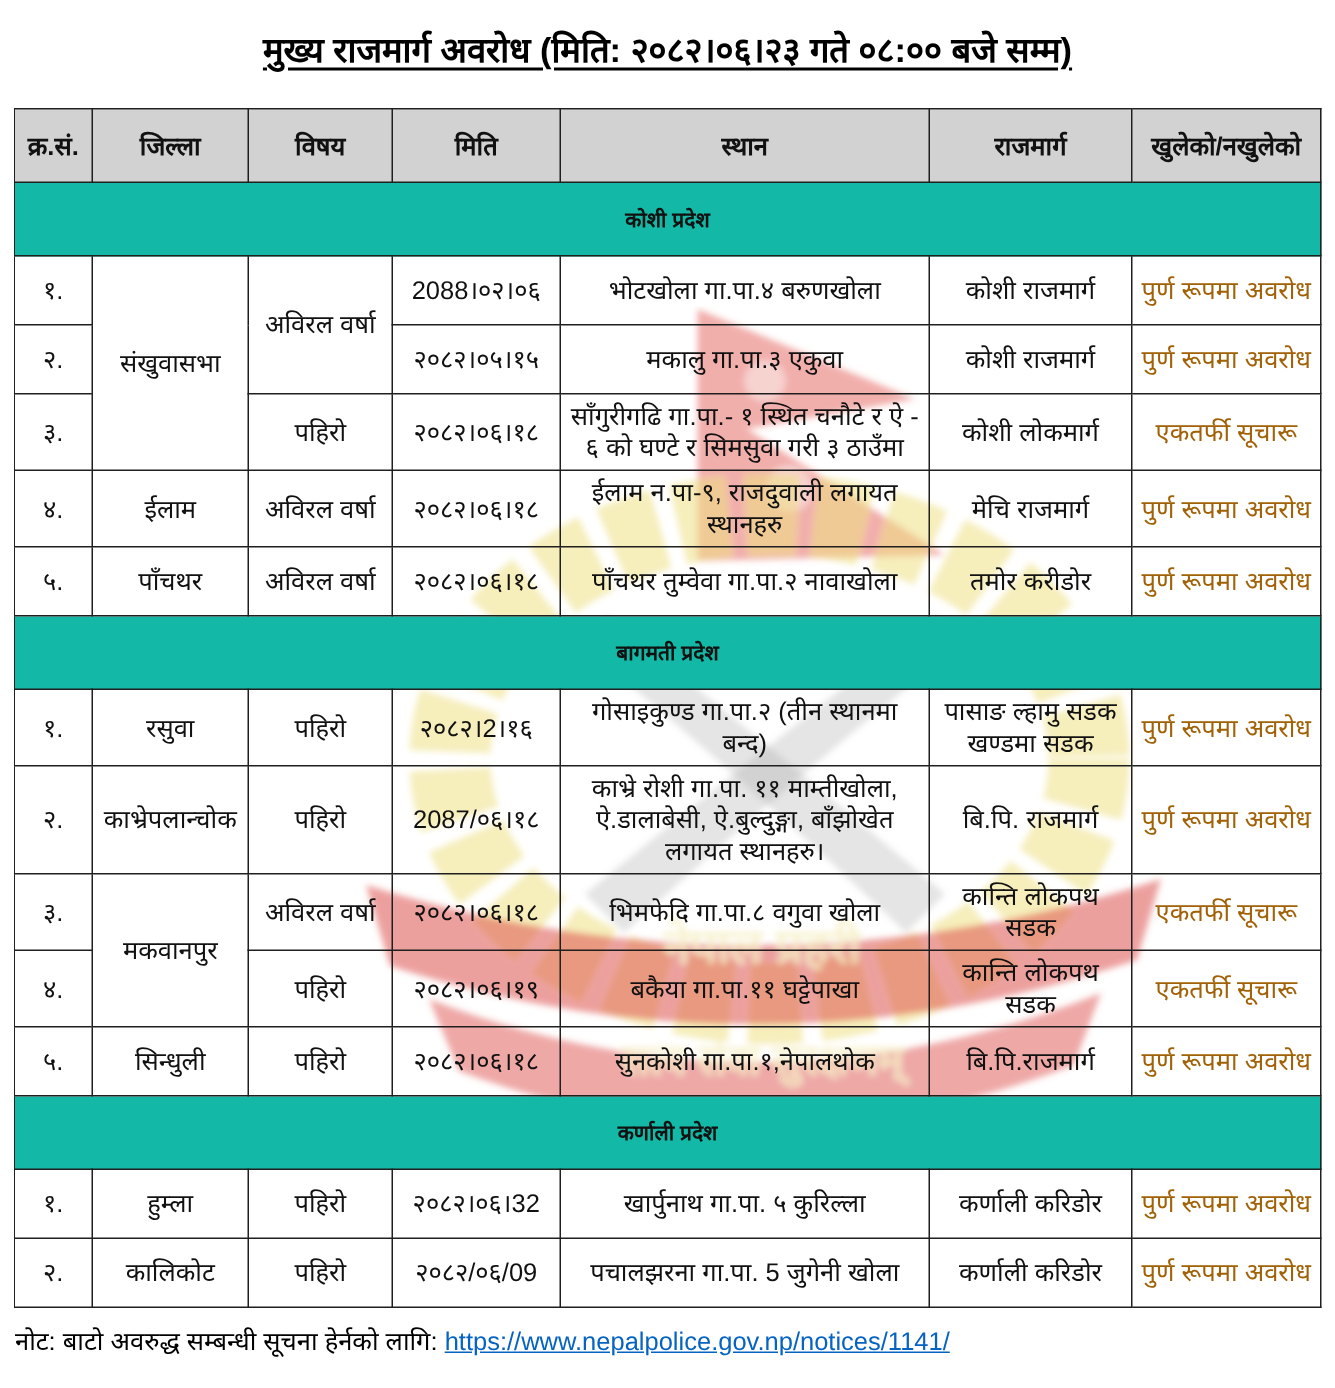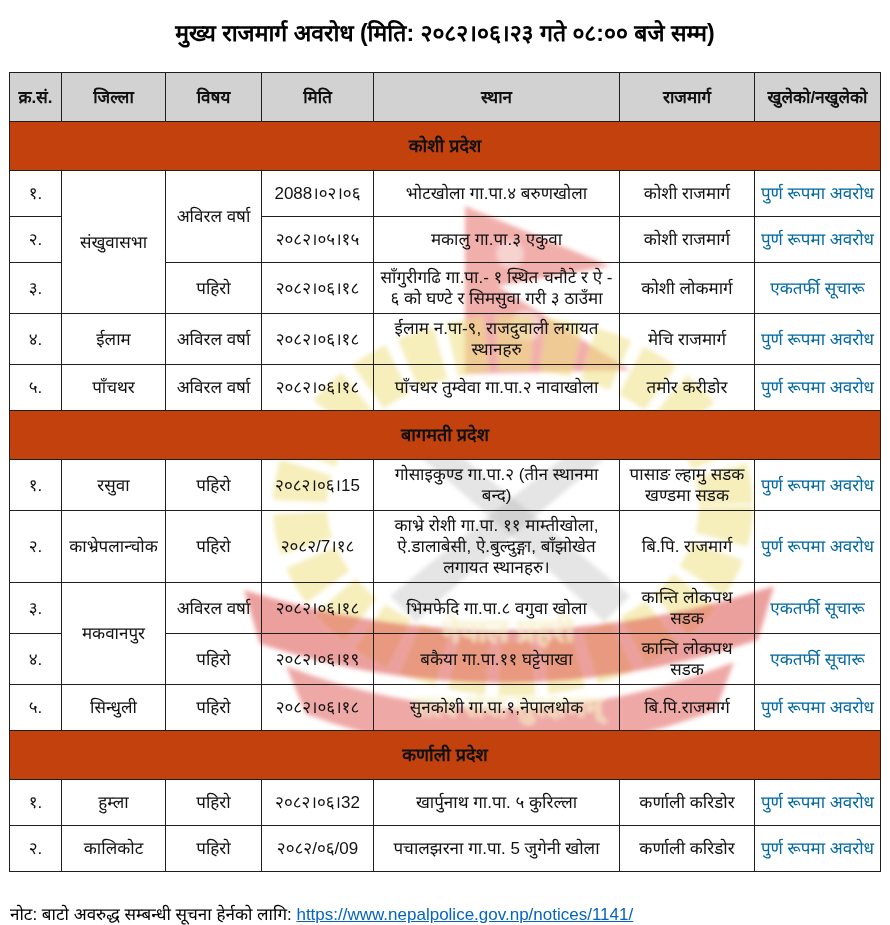--- a/index.html
+++ b/index.html
@@ -7,21 +7,21 @@
     width:890px;height:925px;background:#ffffff;
     font-family:"Liberation Sans","DejaVu Sans",sans-serif;
     color:#111;overflow:hidden;
   }
   .page{position:relative;width:890px;height:925px;}
 
   
   .doc-title{
     margin:16px 0 0 0;text-align:center;
     font-size:23px;font-weight:bold;color:#000;
-    text-decoration-thickness:2px;text-underline-offset:4px;
+    text-decoration:underline;text-decoration-thickness:2px;text-underline-offset:4px;
   }
 
   
   .watermark{
     position:absolute;left:228px;top:188px;width:560px;height:560px;
     z-index:0;pointer-events:none;
   }
 
   
   table.blockage{
@@ -34,29 +34,29 @@
     border:1.5px solid #1f1f1f;
     text-align:center;vertical-align:middle;
     padding:4px 5px;line-height:21px;
     word-wrap:break-word;
   }
   table.blockage thead th{
     background:#d2d2d2;font-weight:bold;height:40px;font-size:17px;margin-left:10px;
   }
   table.blockage tr{height:46px;}
   tr.section-row td{
-    background:#c2410c;font-weight:bold;height:40px;font-size:18px;
-  }
-  td.blocked{color:#0369a1;}
-  td.open{color:#0369a1;}
+    background:#14b8a6;font-weight:bold;height:40px;font-size:14px;
+  }
+  td.blocked{color:#a16207;}
+  td.open{color:#a16207;}
 
   
   .note{
     position:relative;z-index:1;
-    margin:30px 0 0 10px;font-size:17px;color:#000;
+    margin:10px 0 0 10px;font-size:17px;color:#000;
   }
   .note a{color:#0563c1;text-decoration:underline;}
 
   
   .wm-ribbon-text{
     font-family:"Liberation Sans","DejaVu Sans",sans-serif;
     font-weight:bold;
   }
 </style>
 </head>
@@ -157,30 +157,30 @@
           <td>तमोर करीडोर</td>
           <td class="blocked">पुर्ण रूपमा अवरोध</td>
         </tr>
         <tr class="section-row">
           <td colspan="7">बागमती प्रदेश</td>
         </tr>
         <tr>
           <td>१.</td>
           <td>रसुवा</td>
           <td>पहिरो</td>
-          <td>२०८२।०६।15</td>
+          <td>२०८२।2।१६</td>
           <td>गोसाइकुण्ड गा.पा.२ (तीन स्थानमा बन्द)</td>
           <td>पासाङ ल्हामु सडक खण्डमा सडक</td>
           <td class="blocked">पुर्ण रूपमा अवरोध</td>
         </tr>
         <tr>
           <td>२.</td>
           <td>काभ्रेपलान्चोक</td>
           <td>पहिरो</td>
-          <td>२०८२/7।१८</td>
+          <td>2087/०६।१८</td>
           <td>काभ्रे रोशी गा.पा. ११ माम्तीखोला, ऐ.डालाबेसी, ऐ.बुल्दुङ्गा, बाँझोखेत लगायत स्थानहरु।</td>
           <td>बि.पि. राजमार्ग</td>
           <td class="blocked">पुर्ण रूपमा अवरोध</td>
         </tr>
         <tr>
           <td>३.</td>
           <td rowspan="2">मकवानपुर</td>
           <td>अविरल वर्षा</td>
           <td>२०८२।०६।१८</td>
           <td>भिमफेदि गा.पा.८ वगुवा खोला</td>

